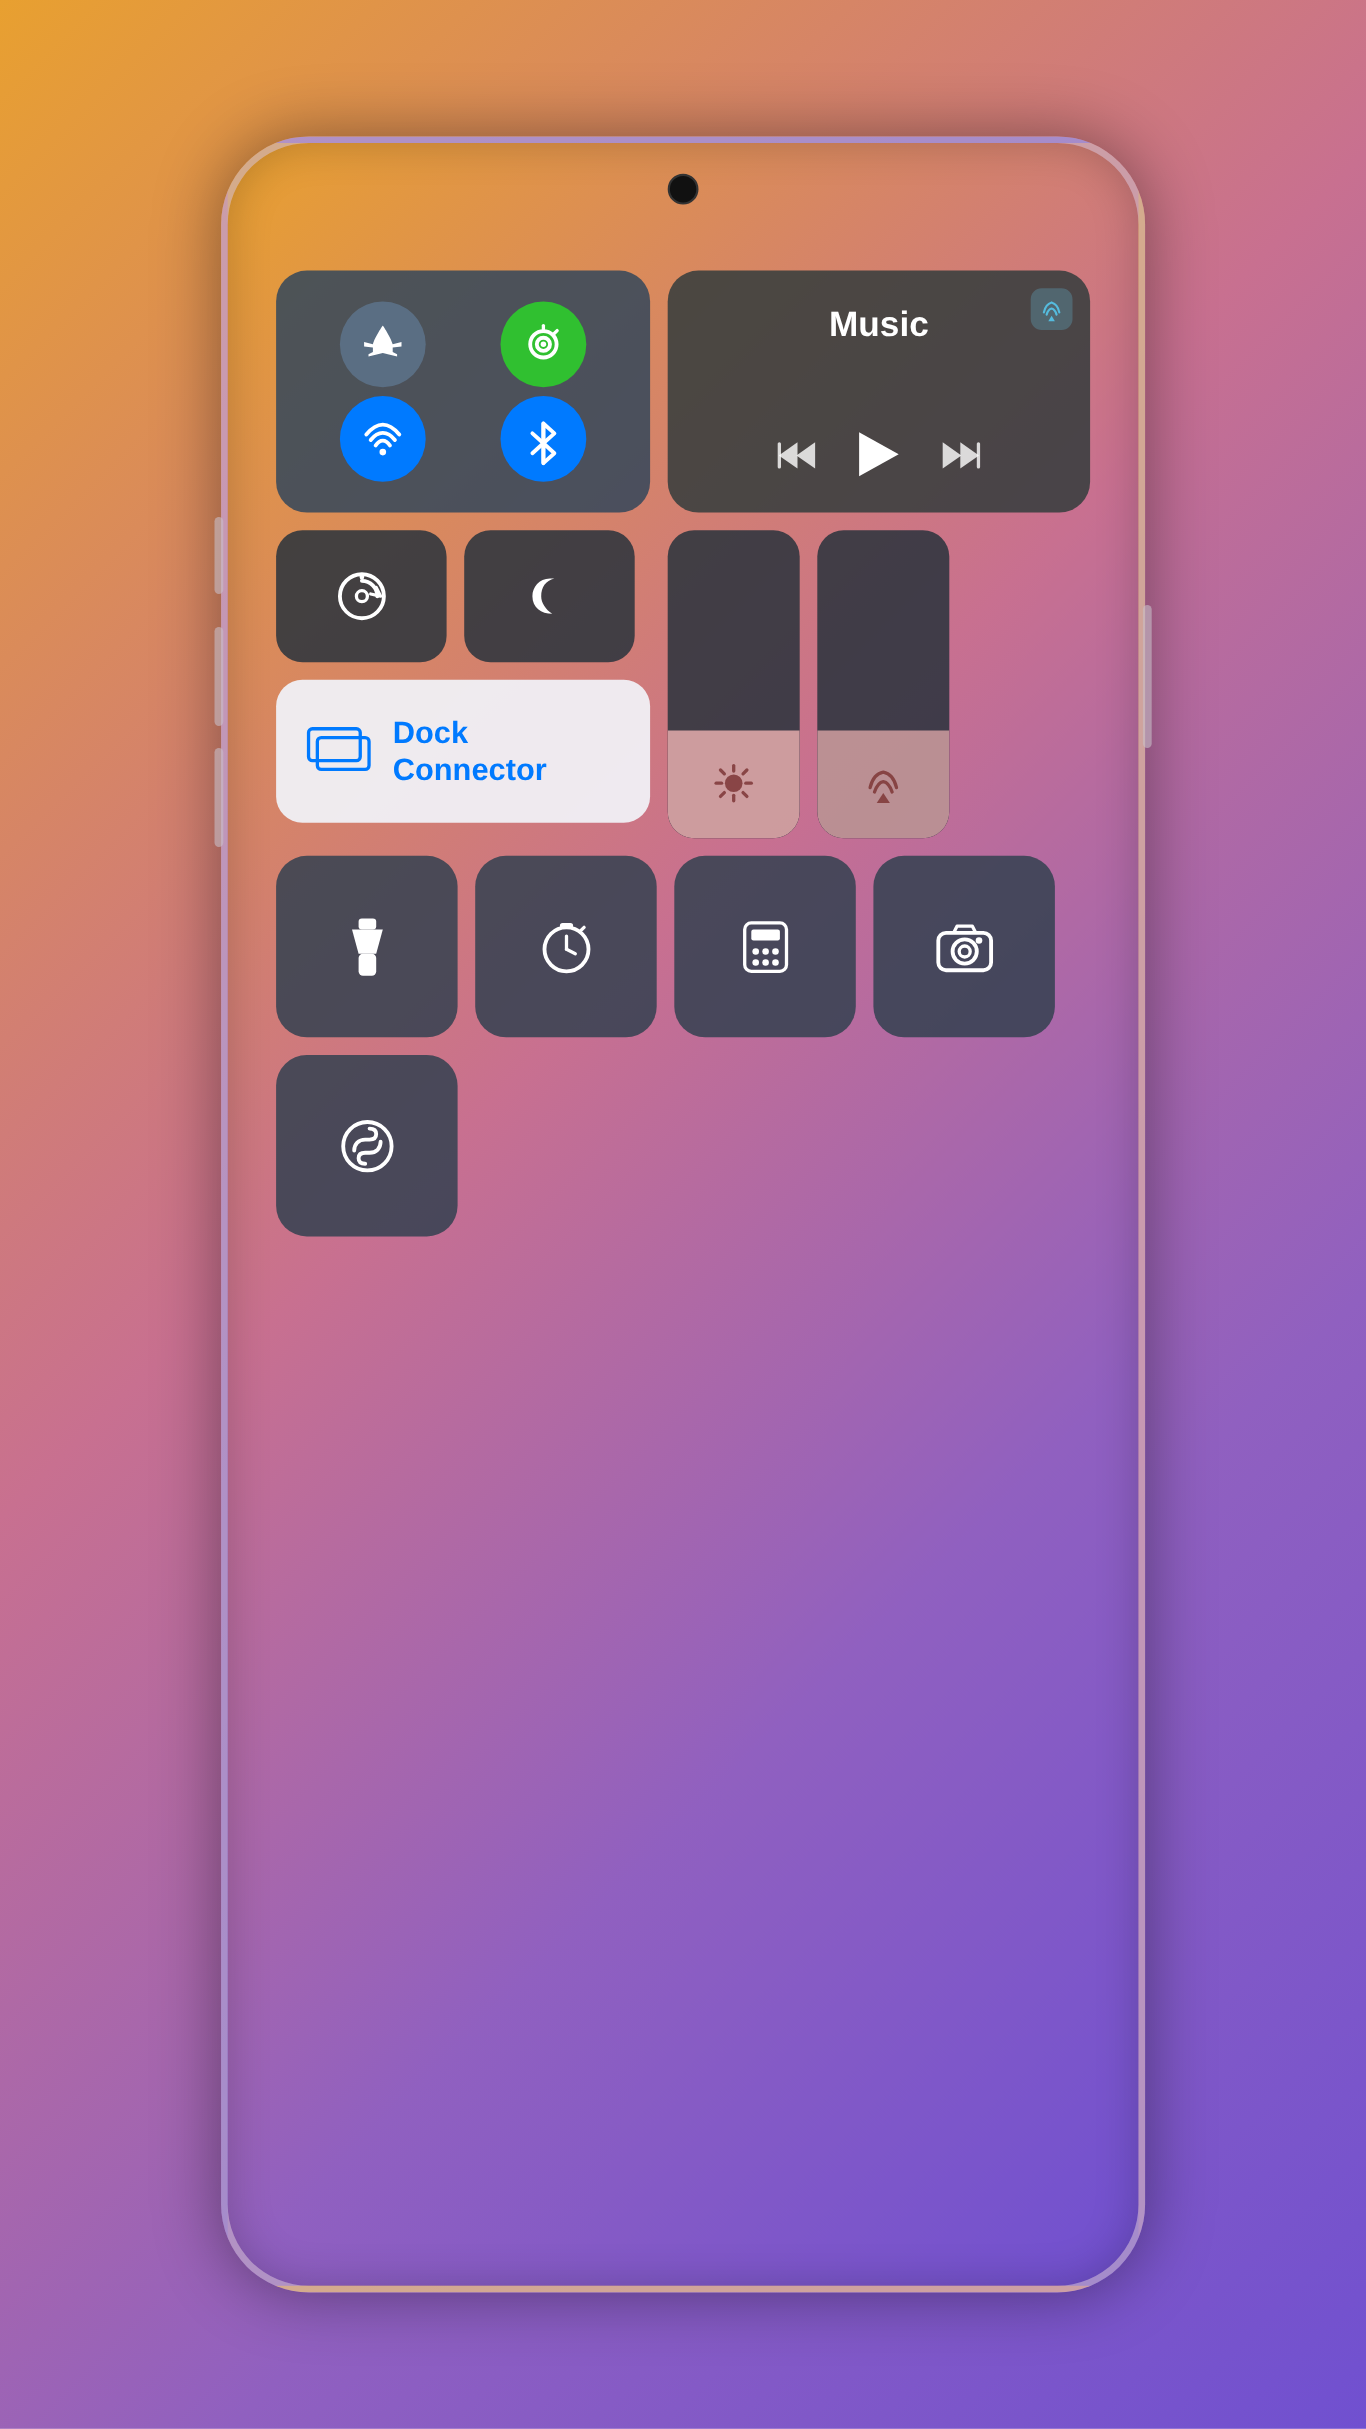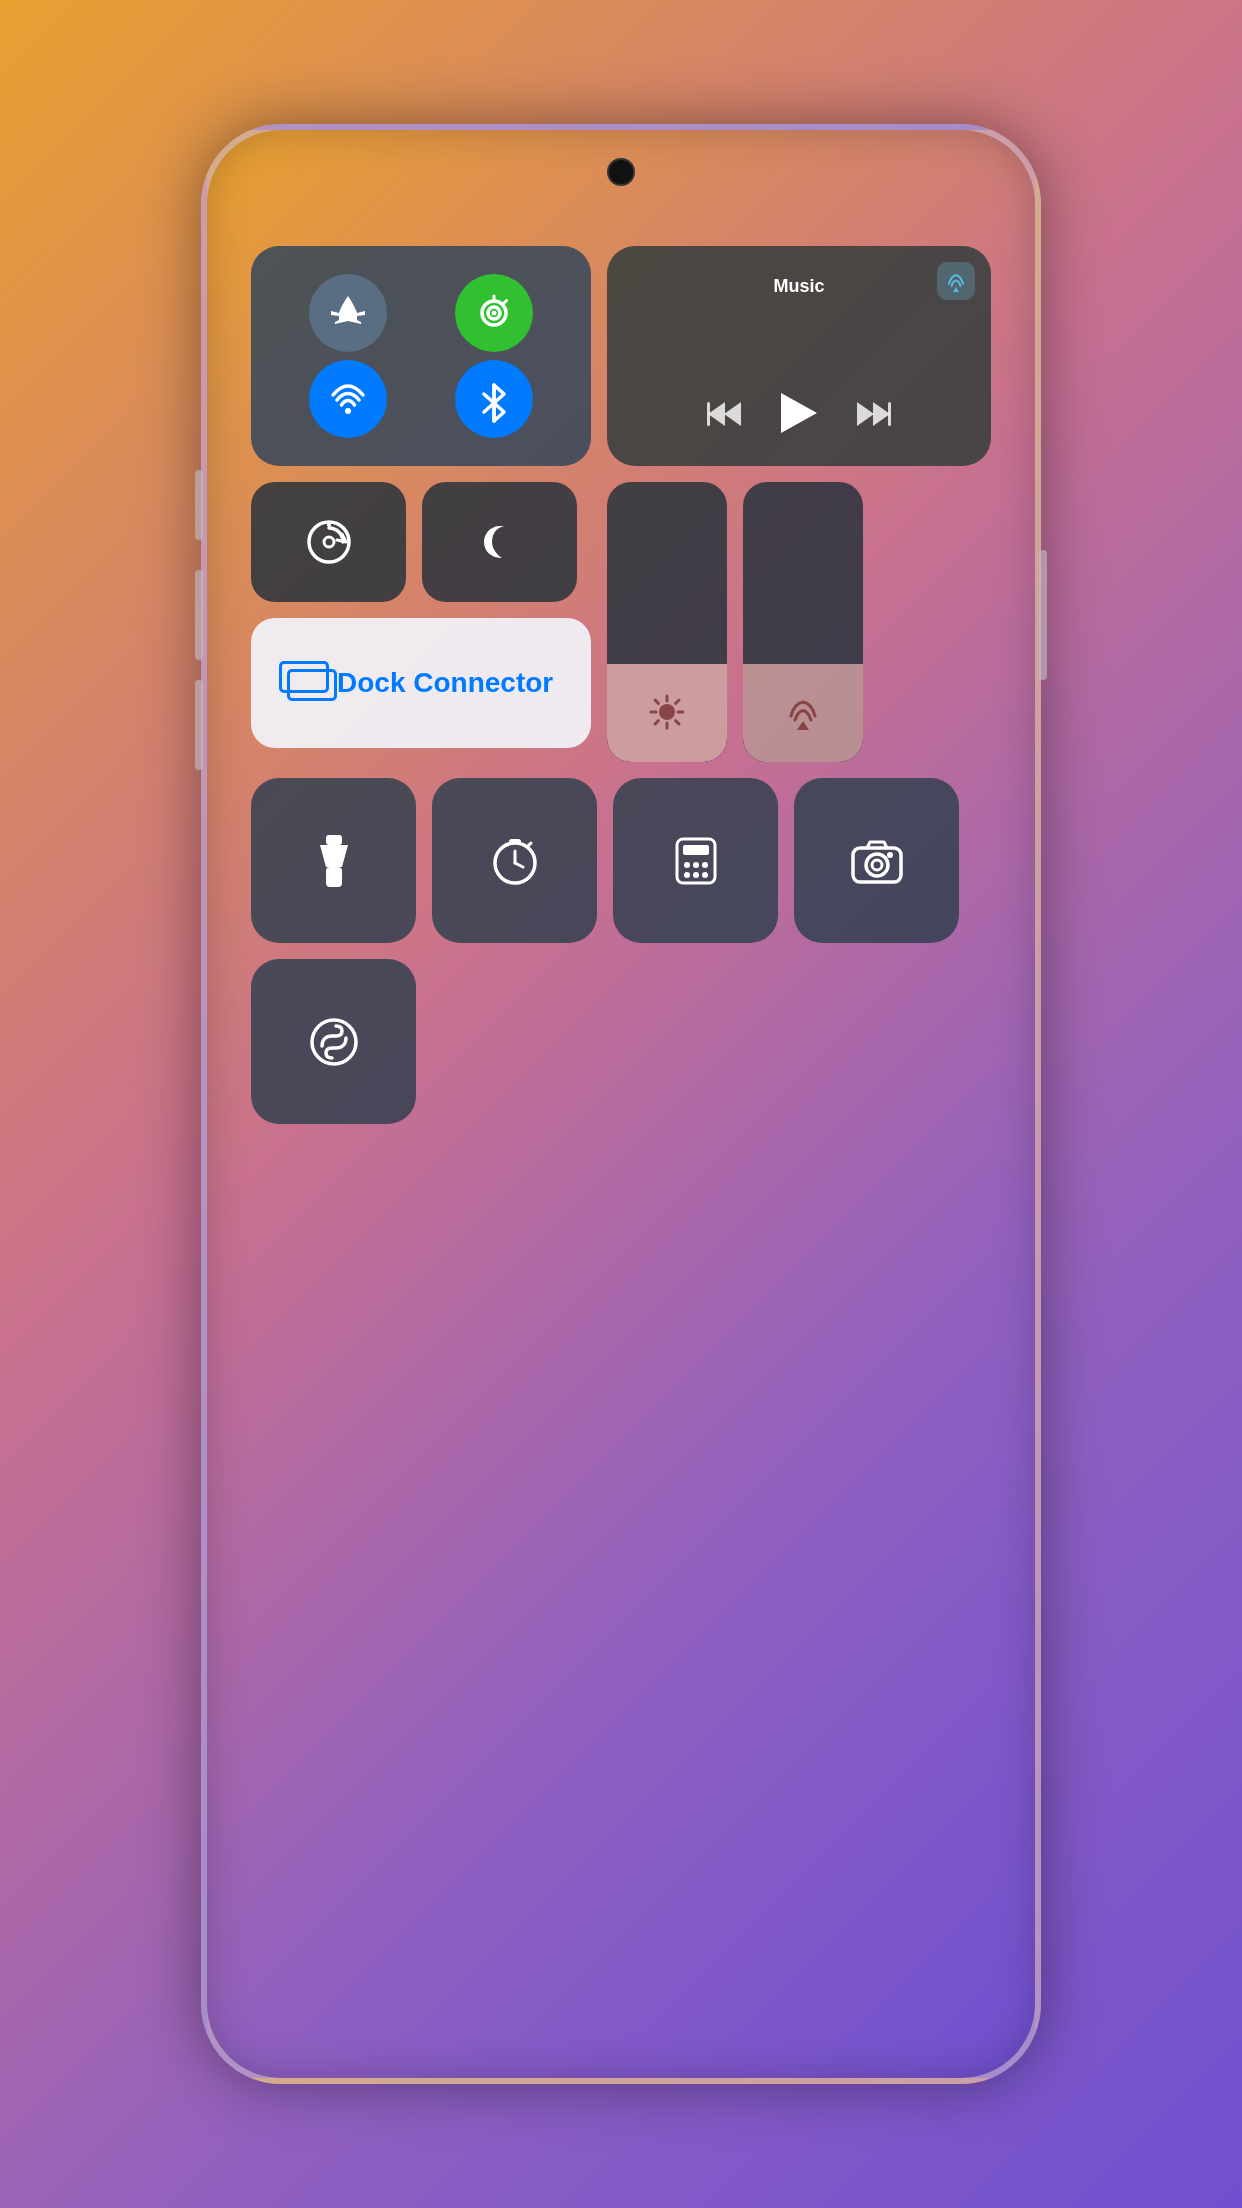--- a/index.html
+++ b/index.html
@@ -98,21 +98,21 @@
       border-radius: 28px;
       position: relative;
       display: flex;
       flex-direction: column;
       align-items: center;
       justify-content: space-between;
       padding: 20px 24px 24px;
     }
 
     .music-title {
-      font-size: 18px;
+      font-size: 32px;
       font-weight: 600;
       color: white;
       margin-top: 10px;
     }
 
     .airplay-icon-music {
       position: absolute;
       top: 16px;
       right: 16px;
       width: 38px;
@@ -156,20 +156,21 @@
 
     
     .dock-panel {
       width: 340px;
       height: 130px;
       background: rgba(240, 240, 245, 0.95);
       border-radius: 24px;
       display: flex;
       align-items: center;
       padding: 0 28px;
+      gap: 20px;
       cursor: pointer;
     }
 
     .slider-track {
       width: 120px;
       height: 280px;
       background: rgba(40,50,60,0.85);
       border-radius: 24px;
       position: relative;
       overflow: hidden;

